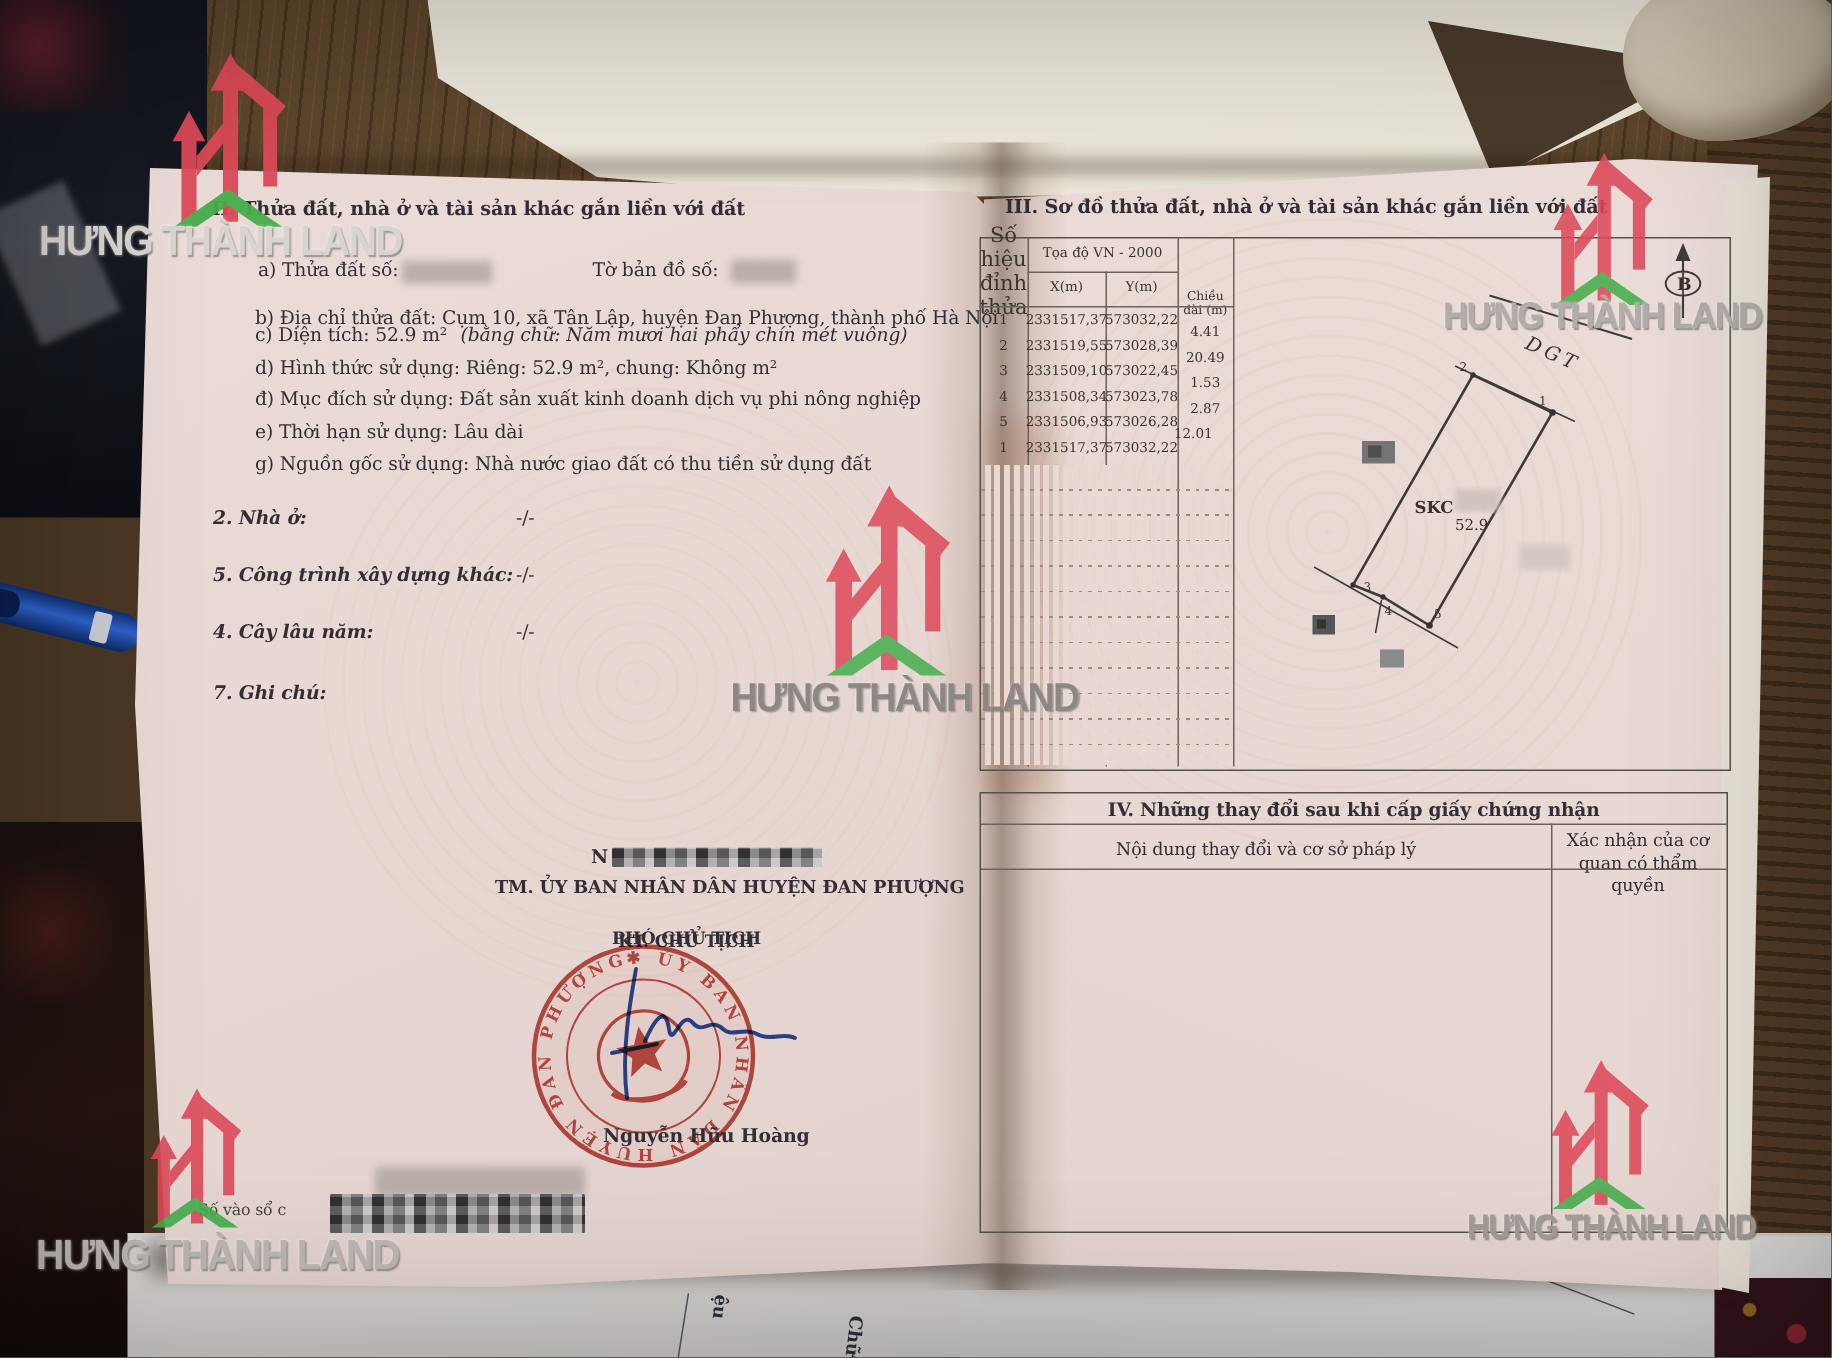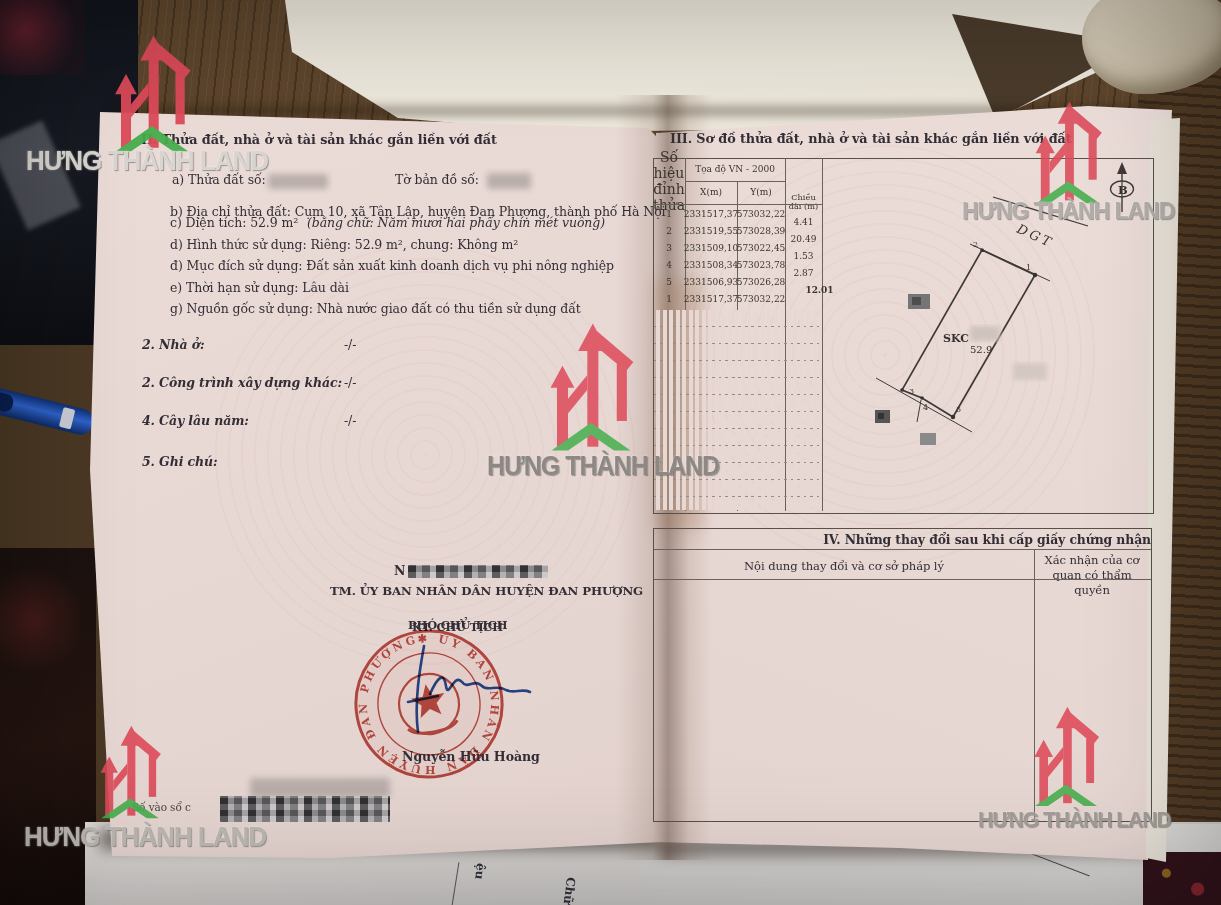--- a/index.html
+++ b/index.html
@@ -159,25 +159,25 @@
     <span>c) Diện tích: 52.9 m²</span>
     <span class="i" style="margin-left:5px;">(bằng chữ: Năm mươi hai phẩy chín mét vuông)</span>
   </div>
   <div class="abs doc" style="left:170px;top:237px;">d) Hình thức sử dụng: Riêng: 52.9 m², chung: Không m²</div>
   <div class="abs doc" style="left:170px;top:258px;">đ) Mục đích sử dụng: Đất sản xuất kinh doanh dịch vụ phi nông nghiệp</div>
   <div class="abs doc" style="left:170px;top:280px;">e) Thời hạn sử dụng: Lâu dài</div>
   <div class="abs doc" style="left:170px;top:301px;">g) Nguồn gốc sử dụng: Nhà nước giao đất có thu tiền sử dụng đất</div>
 
   <div class="abs doc b i" style="left:142px;top:337px;">2. Nhà ở:</div>
   <div class="abs doc" style="left:344px;top:337px;">-/-</div>
-  <div class="abs doc b i" style="left:142px;top:375px;">2. Công trình xây dựng khác:</div>
+  <div class="abs doc b i" style="left:142px;top:375px;">5. Công trình xây dựng khác:</div>
   <div class="abs doc" style="left:344px;top:375px;">-/-</div>
   <div class="abs doc b i" style="left:142px;top:413px;font-style:italic;">4. Cây lâu năm:</div>
   <div class="abs doc" style="left:344px;top:413px;">-/-</div>
-  <div class="abs doc b i" style="left:142px;top:454px;">5. Ghi chú:</div>
+  <div class="abs doc b i" style="left:142px;top:454px;">7. Ghi chú:</div>
 
   <span class="abs doc b" style="left:394px;top:563px;">N</span>
   <div class="abs pix" style="left:408px;top:565px;width:140px;height:13px;"></div>
   <div class="abs doc b" style="left:330px;top:584px;font-size:11.8px;">TM. ỦY BAN NHÂN DÂN HUYỆN ĐAN PHƯỢNG</div>
   <div class="abs doc b" style="left:412px;top:620px;font-size:11.4px;">KT. CHỦ TỊCH</div>
   <div class="abs doc b" style="left:408px;top:618px;font-size:11.4px;">PHÓ CHỦ TỊCH</div>
 
   <svg class="abs" style="left:350px;top:625px;mix-blend-mode:multiply;opacity:.85;transform:rotate(-10deg);" width="158" height="158" viewBox="0 0 158 158">
     <defs>
         <path id="stampCircle" d="M79,17 a62,62 0 1,1 -0.1,0"></path>
@@ -242,21 +242,21 @@
     <div class="t-cell" style="left:32px;top:116px;width:52px;height:17px;">2331506,93</div>
     <div class="t-cell" style="left:84px;top:116px;width:48px;height:17px;">573026,28</div>
     <div class="t-cell" style="left:0;top:133px;width:32px;height:17px;">1</div>
     <div class="t-cell" style="left:32px;top:133px;width:52px;height:17px;">2331517,37</div>
     <div class="t-cell" style="left:84px;top:133px;width:48px;height:17px;">573032,22</div>
 
     <div class="t-cell" style="left:132px;top:56px;width:37px;height:17px;">4.41</div>
     <div class="t-cell" style="left:132px;top:73px;width:37px;height:17px;">20.49</div>
     <div class="t-cell" style="left:132px;top:90px;width:37px;height:17px;">1.53</div>
     <div class="t-cell" style="left:132px;top:107px;width:37px;height:17px;">2.87</div>
-    <div class="t-cell" style="left:148px;top:124px;width:37px;height:17px;font-weight:bold;">12.01</div>
+    <div class="t-cell" style="left:124px;top:124px;width:37px;height:17px;">12.01</div>
 
     <div class="abs dotted-rows" style="left:1px;top:152px;width:167px;height:200px;"></div>
   </div>
 
   <svg class="abs" style="left:820px;top:160px;" width="340" height="352" viewBox="0 0 340 352">
     <g stroke="#3f3a38" fill="none">
       <path d="M173,37 L268,66" stroke-width="1.3"></path>
       <path d="M150,84 L230,121" stroke-width="1"></path>
       <path d="M56,218 L152,272" stroke-width="1"></path>
       <path d="M101,240 L97,262" stroke-width="1"></path>
@@ -292,21 +292,21 @@
 
     <g>
       <path d="M302,52 L302,10" stroke="#3f3a38" stroke-width="1.4" fill="none"></path>
       <polygon points="302,2 297,14 307,14" fill="#3f3a38"></polygon>
       <ellipse cx="302" cy="29" rx="11.5" ry="8" fill="rgba(232,216,212,.15)" stroke="#3f3a38" stroke-width="1.3"></ellipse>
       <text x="298" y="33.5" font-size="11.5" font-weight="bold" fill="#35302d" font-family="DejaVu Serif,serif">B</text>
     </g>
   </svg>
 
   <div class="abs box" style="left:653px;top:528px;width:497px;height:292px;">
-    <div class="abs doc b" style="left:0;top:3px;width:497px;text-align:right;font-size:12.4px;">IV. Những thay đổi sau khi cấp giấy chứng nhận</div>
+    <div class="abs doc b" style="left:0;top:3px;width:497px;text-align:center;font-size:12.4px;">IV. Những thay đổi sau khi cấp giấy chứng nhận</div>
     <div class="abs t-line" style="left:0;top:20px;width:497px;height:1px;"></div>
     <div class="abs doc" style="left:20px;top:30px;width:340px;text-align:center;font-size:11.6px;white-space:normal;">Nội dung thay đổi và cơ sở pháp lý</div>
     <div class="abs doc" style="left:384px;top:24px;width:108px;text-align:center;font-size:11.6px;white-space:normal;line-height:1.3;">Xác nhận của cơ quan có thẩm quyền</div>
     <div class="abs t-line" style="left:0;top:50px;width:497px;height:1px;"></div>
     <div class="abs t-line" style="left:380px;top:20px;width:1px;height:272px;"></div>
   </div>
 
   <div class="abs wm">
     <svg class="abs" style="left:86px;top:22px;opacity:.95;" width="132" height="130">
         <use href="#ht-logo"></use>

